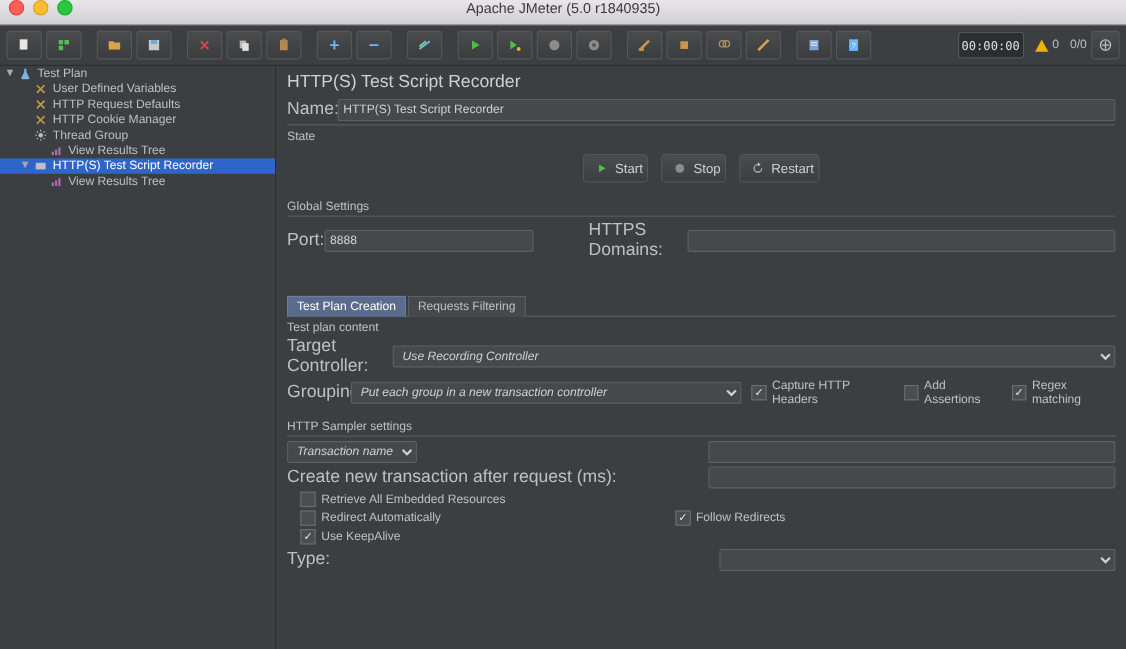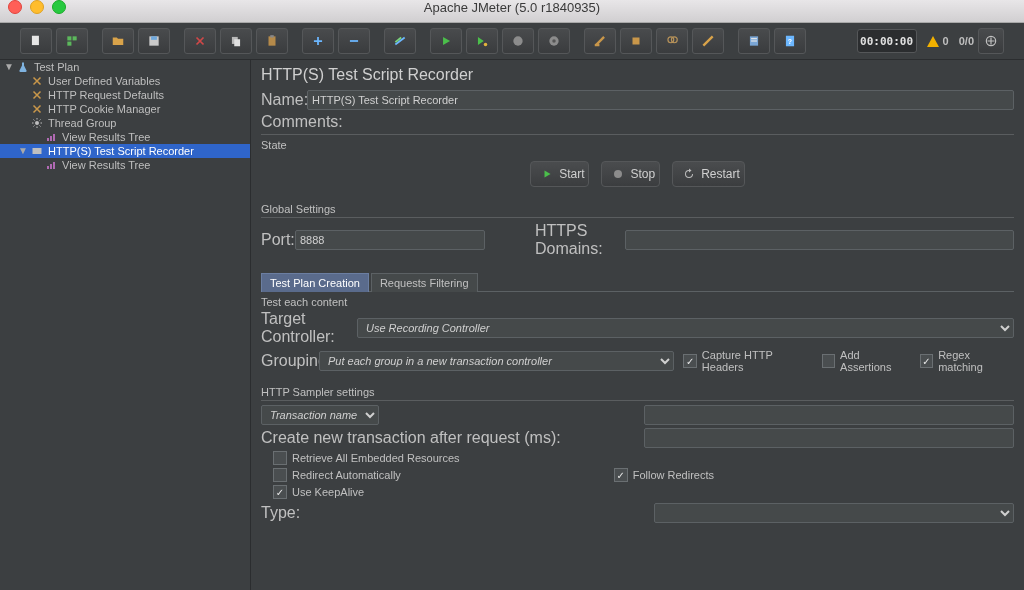--- a/index.html
+++ b/index.html
@@ -43,23 +43,22 @@
     pointer-events: none;
   }
 
   
   .toolbar {
     height: 32px;
     background: #3c3f41;
     border-bottom: 1px solid #2b2d2f;
     display: flex;
     align-items: center;
-    padding: 2px 20px;
+    padding: 2px 6px;
     gap: 4px;
-    font-weight: bold;
   }
   .tool-btn {
     width: 30px; height: 24px;
     border: 1px solid #555759;
     border-radius: 3px;
     background: linear-gradient(#494b4d, #3a3c3e);
     display: flex;
     align-items: center;
     justify-content: center;
     color: #bbb;
@@ -185,21 +184,21 @@
     height: 24px;
     padding: 0 4px 0 10px;
     border: 1px solid #555759;
     border-radius: 4px;
     background: linear-gradient(#4a4c4e, #3b3d3f);
     color: #d0d0d0;
     font-size: 12px;
   }
   .tabs {
     display: flex;
-    margin-top: 14px;
+    margin-top: 31px;
     align-items: center;
   }
   .tab {
     padding: 3px 8px;
     font-size: 11px;
     background: #45494a;
     color: #c0c0c0;
     border: 1px solid #5c6164;
     border-bottom: none;
     position: relative;
@@ -470,23 +469,20 @@
       </div>
     </div>
 
   <div class="content">
     <div class="heading">HTTP(S) Test Script Recorder</div>
 
     <div class="row">
       <div class="label" style="width:46px">Name:</div>
       <input class="flat stretch" value="HTTP(S) Test Script Recorder" style="">
     </div>
-    <div class="row">
-      <div class="label">Comments:</div>
-    </div>
     <div class="hr"></div>
 
     <div class="group-title">State</div>
     <div class="state-row">
       <div class="pill-btn">
         <svg width="12" height="12" viewBox="0 0 24 24">
             <path d="M7 5l12 7-12 7z" fill="#4bbf4b"></path>
           </svg>
         <span>Start</span>
       </div>
@@ -512,21 +508,21 @@
       <div style="width:50px"></div>
       <div class="label" style="width:90px">HTTPS Domains:</div>
       <input class="flat stretch" style="">
     </div>
 
     <div class="tabs">
       <div class="tab active">Test Plan Creation</div>
       <div class="tab">Requests Filtering</div>
     </div>
     <div class="tab-body">
-      <div class="group-title" style="margin-top:2px">Test each content</div>
+      <div class="group-title" style="margin-top:2px">Test plan content</div>
       <div class="row">
         <div class="label" style="width:96px">Target Controller:</div>
         <select class="flat stretch">
           <option>Use Recording Controller</option>
         </select>
       </div>
       <div class="row">
         <div class="label" style="width:58px">Grouping:</div>
         <select class="flat" style="width:370px">
           <option>Put each group in a new transaction controller</option>

